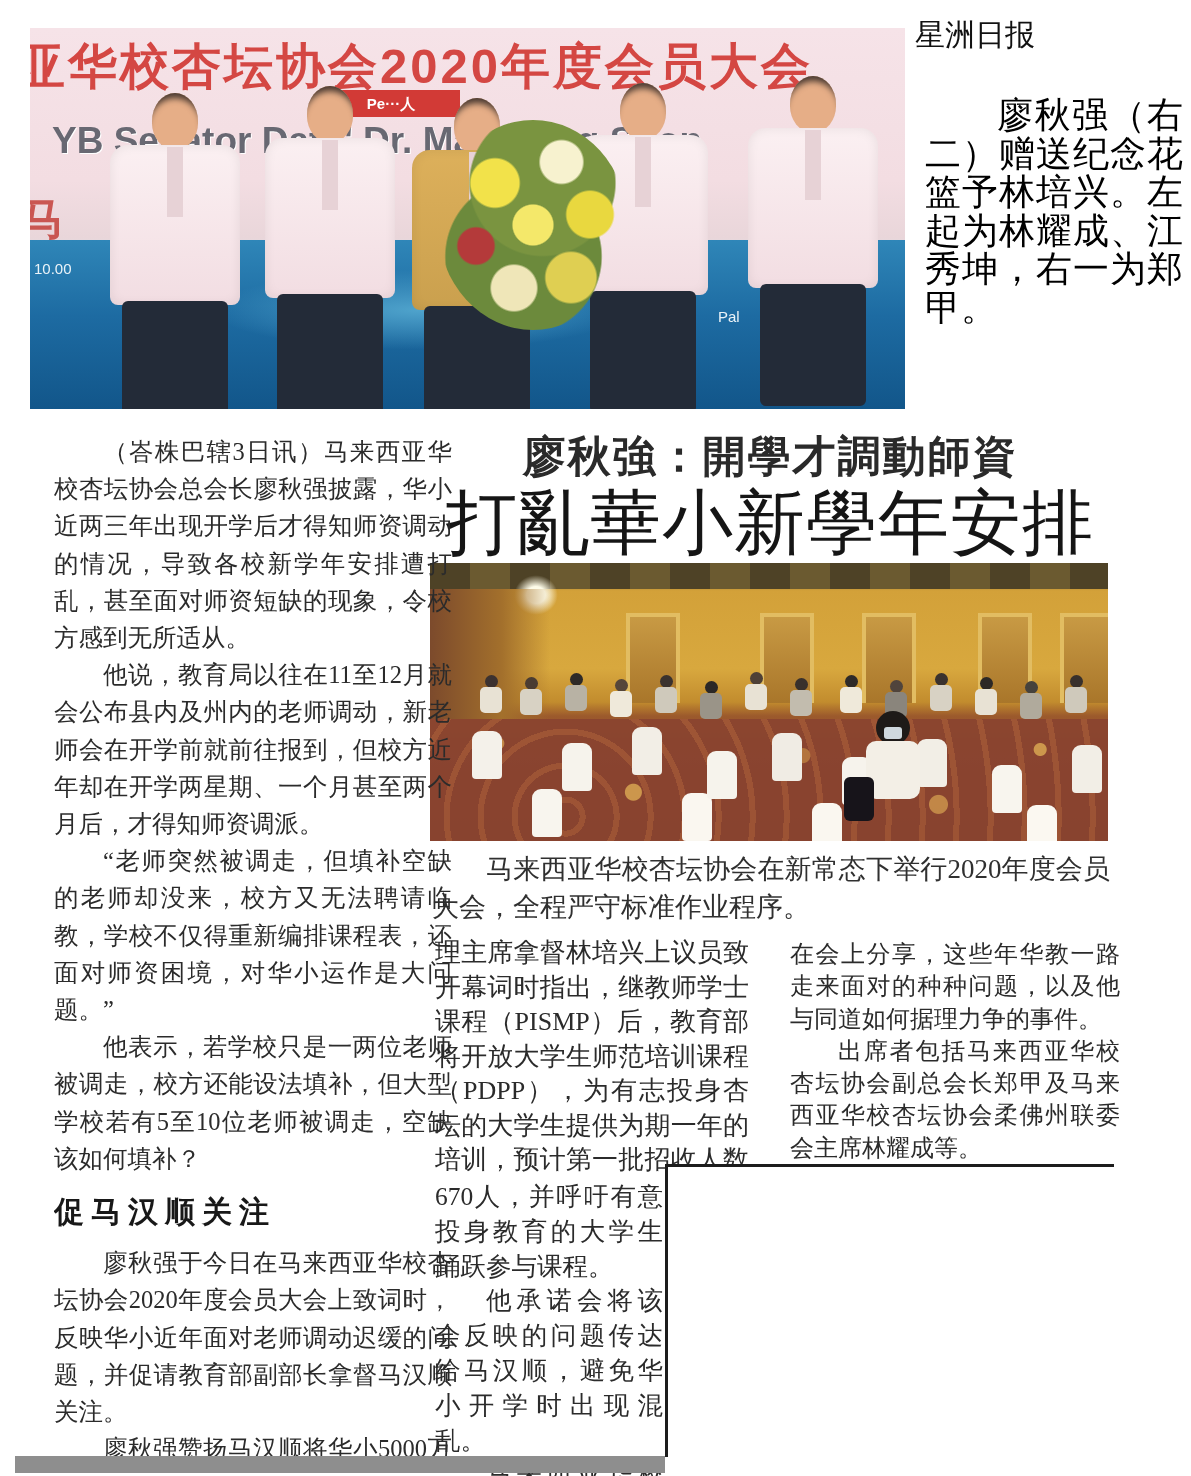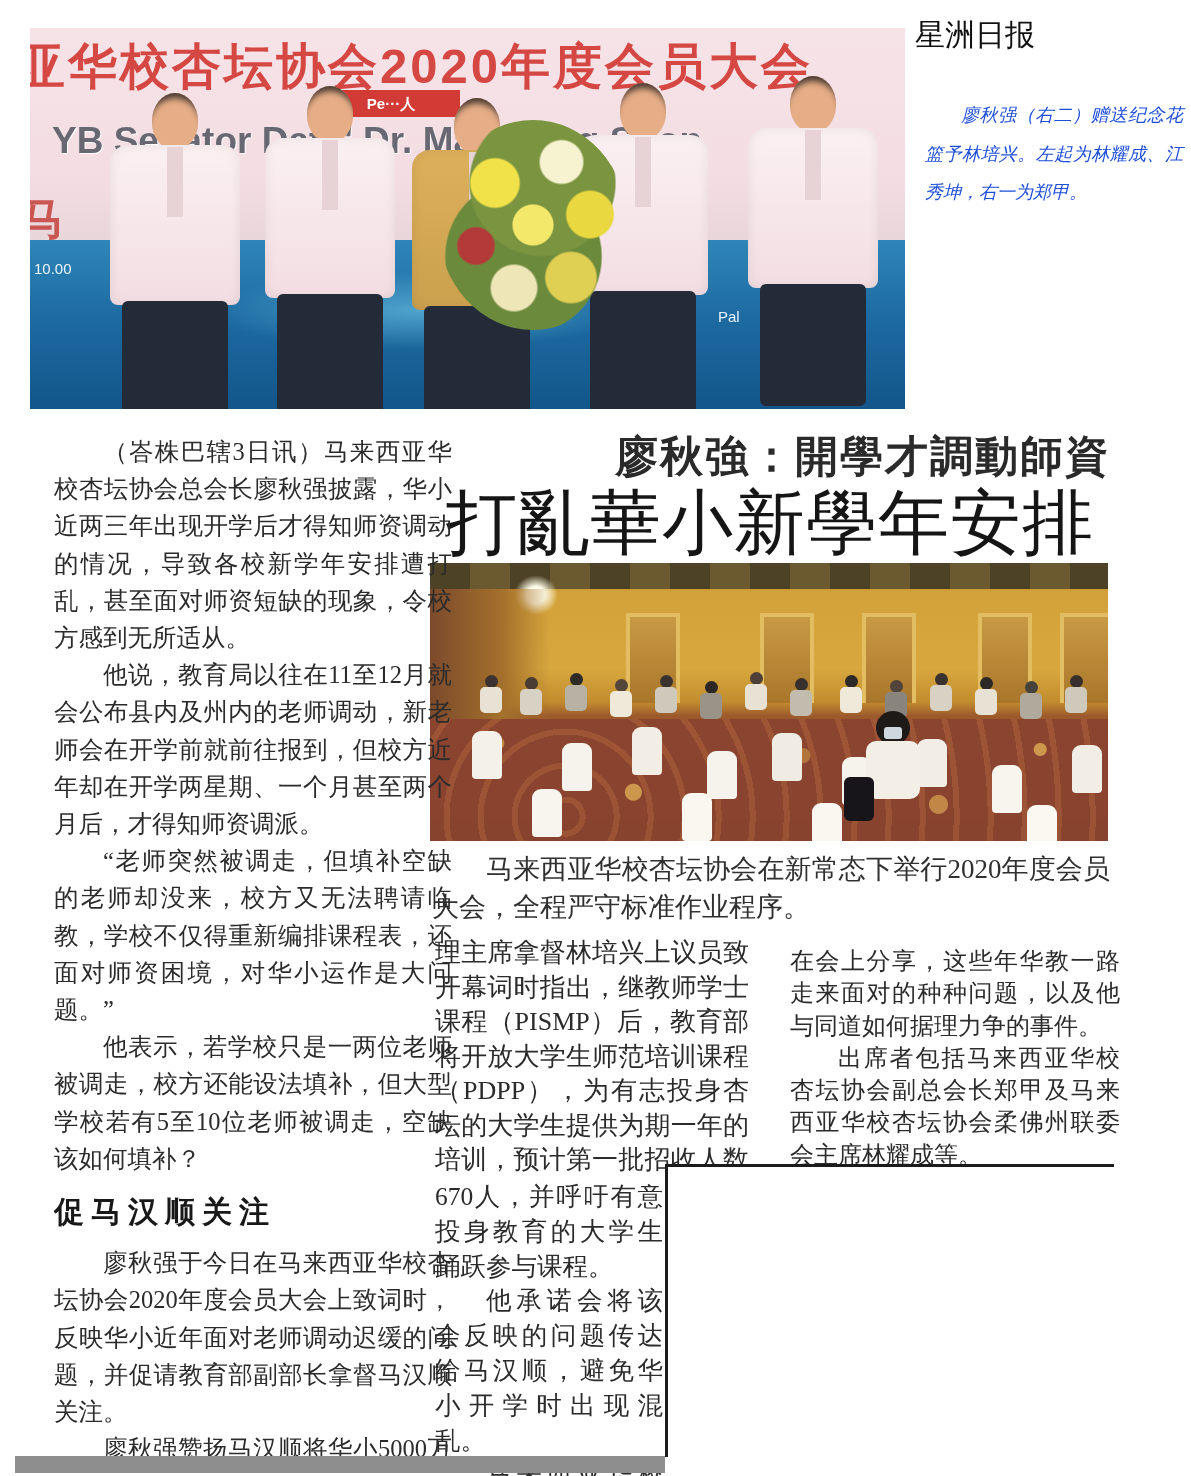--- a/index.html
+++ b/index.html
@@ -39,25 +39,25 @@
       radial-gradient(circle at 40% 80%,#efe6b8 0 11%,rgba(0,0,0,0) 12%),
       radial-gradient(circle at 70% 75%,#dfcf52 0 12%,rgba(0,0,0,0) 13%),
       radial-gradient(circle at 55% 30%,#7a9440 0 40%,rgba(0,0,0,0) 41%),
       radial-gradient(circle at 45% 65%,#6c8a3c 0 45%,rgba(0,0,0,0) 46%);}
   .p1-corner{position:absolute;left:-10px;top:162px;font-family:"Liberation Sans",sans-serif;
              font-weight:700;font-size:44px;color:#c4403a;opacity:.85;}
   .p1-time{position:absolute;left:4px;top:232px;color:#eaf3f8;font-family:"Liberation Sans",sans-serif;font-size:15px;text-align:right;}
   .p1-pal{position:absolute;left:688px;top:280px;color:#eaf3f8;font-family:"Liberation Sans",sans-serif;font-size:15px;}
 
   
-  .cap1{position:absolute;left:925px;top:96px;width:258px;font-size:18px;line-height:38.5px;
-        text-align:justify;text-indent:2em;color:#1d4ed8;font-style:italic;}
-
-  
-  .kicker{position:absolute;left:430px;top:428px;width:680px;text-align:right;
+  .cap1{position:absolute;left:925px;top:96px;width:258px;font-size:36px;line-height:38.5px;
+        text-align:justify;text-indent:2em;color:#000000;}
+
+  
+  .kicker{position:absolute;left:430px;top:428px;width:680px;text-align:center;
           font-family:Liberation Sans, sans-serif;font-weight:700;font-size:43px;color:#2a2a2a;letter-spacing:2px;}
   .title{position:absolute;left:425px;top:476px;width:690px;text-align:center;
          font-family:"Liberation Sans","DejaVu Sans",sans-serif;font-weight:400;font-size:71px;color:#151515;letter-spacing:1px;}
 
   
   .photo2{position:absolute;left:430px;top:563px;width:678px;height:278px;overflow:hidden;
           background:linear-gradient(180deg,#6b5a30 0%,#8a6d2e 6%,#d3a139 10%,#d8a83e 38%,#c28c2e 50%,#9c5a2c 55%,#8a4430 70%,#7c3a2a 100%);}
   .p2-ceiling{position:absolute;left:0;top:0;width:678px;height:26px;
           background:repeating-linear-gradient(90deg,#4e4226 0 40px,#6b5a30 40px 80px);}
   .p2-chand{position:absolute;left:84px;top:12px;width:44px;height:40px;
@@ -99,21 +99,21 @@
 
   
   .col{position:absolute;text-align:justify;}
   .col p{margin:0;text-indent:2em;}
   .col p.noindent{text-indent:0;}
   #col1{left:22px;top:433px;width:398px;height:1025px;font-size:24.5px;line-height:37.2px;overflow:hidden;margin-left:32px;}
   .subhead{font-family:"Liberation Sans",sans-serif;font-weight:700;font-size:30px;color:#181818;
            text-align:left;letter-spacing:7px;text-indent:0 !important;margin:16px 0 14px 0 !important;}
   #col2a{left:435px;top:936px;width:314px;height:244px;font-size:26px;line-height:34.5px;overflow:hidden;}
   #col2b{left:435px;top:1180px;width:228px;height:296px;font-size:25.5px;line-height:34.8px;overflow:hidden;}
-  #col3{left:790px;top:938px;width:330px;height:226px;font-size:24px;line-height:32.3px;overflow:hidden;margin-top:7px;}
+  #col3{left:790px;top:938px;width:330px;height:226px;font-size:24px;line-height:32.3px;overflow:hidden;}
 
   
   .whitebox{position:absolute;left:665px;top:1164px;width:446px;height:290px;background:#ffffff;
             border-top:3px solid #1c1c1c;border-left:3px solid #1c1c1c;z-index:6;}
   .graybar{position:absolute;left:15px;top:1456px;width:650px;height:17px;background:#8e8e8e;z-index:7;}
 </style>
 </head>
 <body>
 
 <div id="page">

